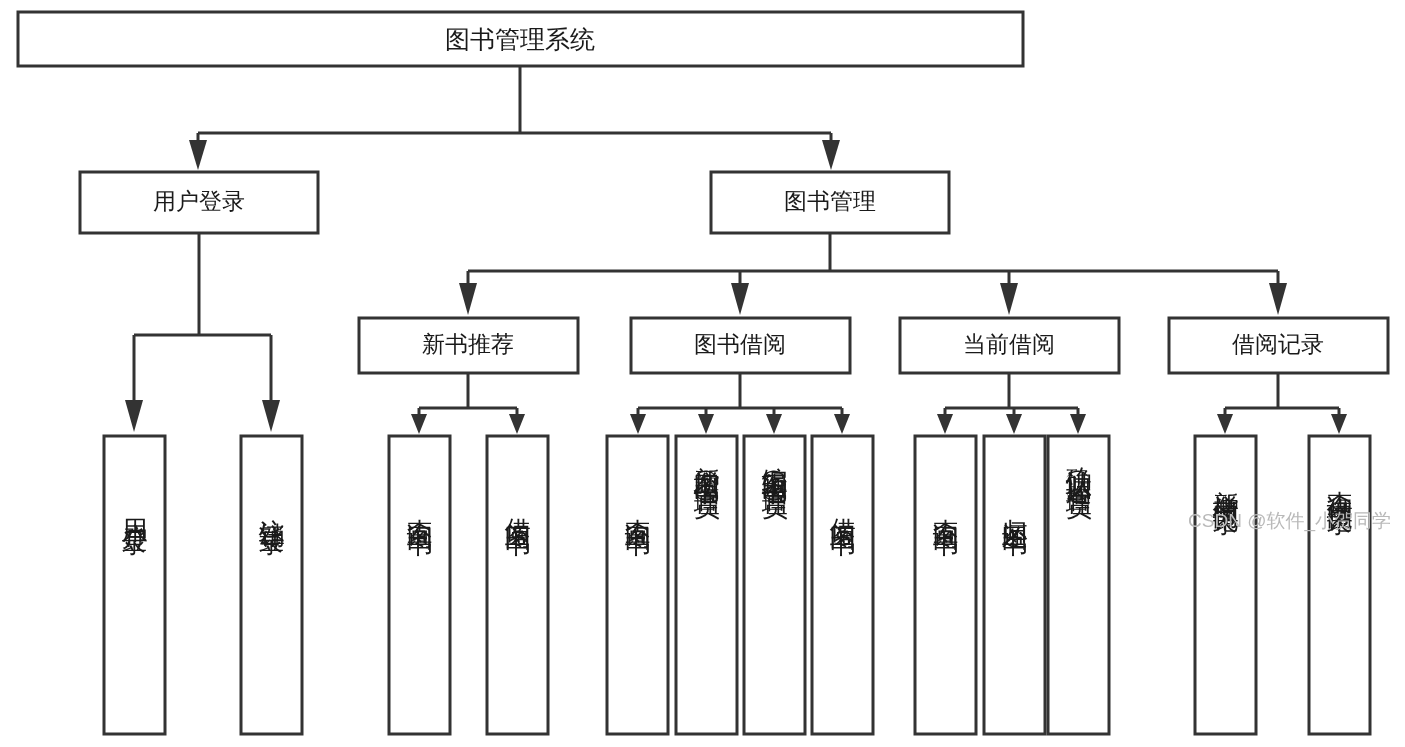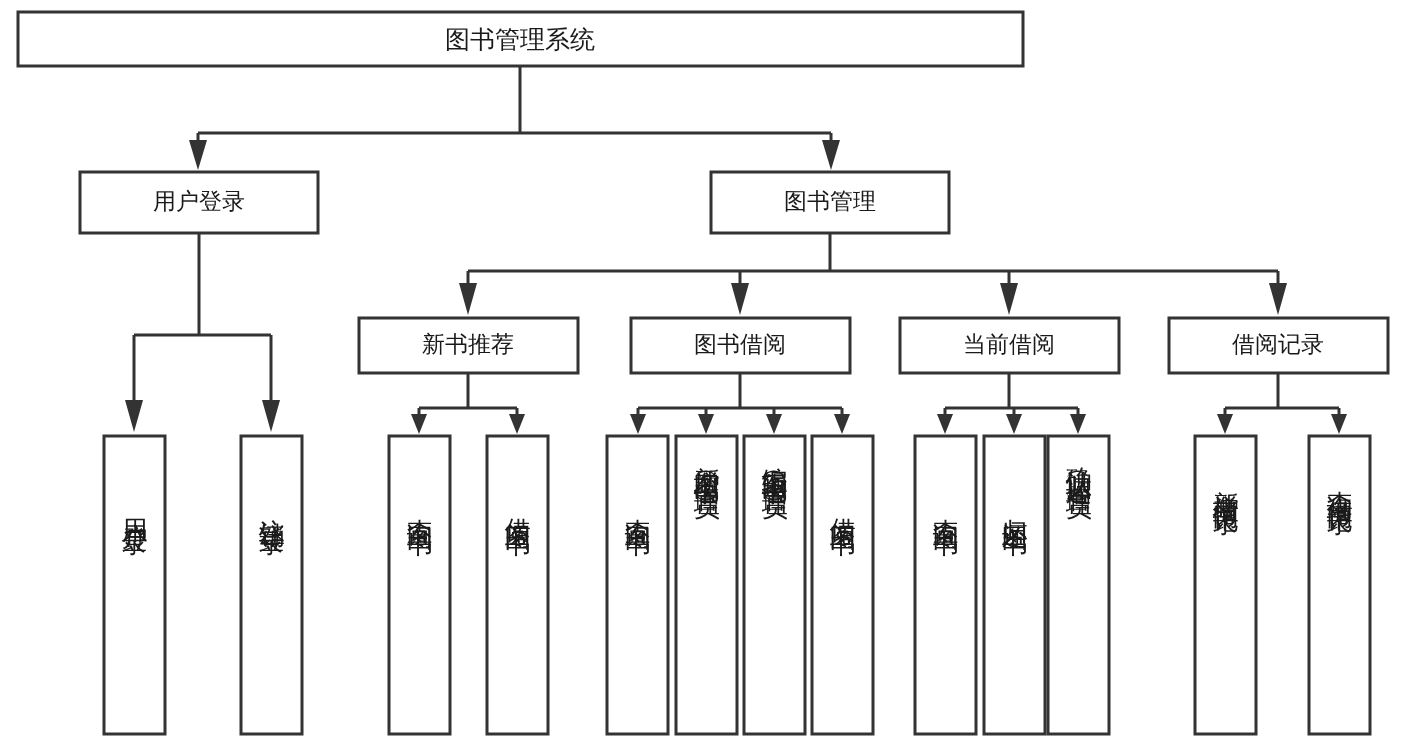--- a/index.html
+++ b/index.html
@@ -236,14 +236,15 @@
     <span class="vert-label">确认归还（管理员）</span>
   </div>
 
   <div class="vert-label-wrap" style="left:1195px; top:470px; width:61px; height:264px;">
     <span class="vert-label">新增借阅记录</span>
   </div>
   <div class="vert-label-wrap" style="left:1309px; top:470px; width:61px; height:264px;">
     <span class="vert-label">查询借阅记录</span>
   </div>
 
+  <div class="watermark">CSDN @软件_小贺同学</div>
 
 </div>
 
 </body></html>

